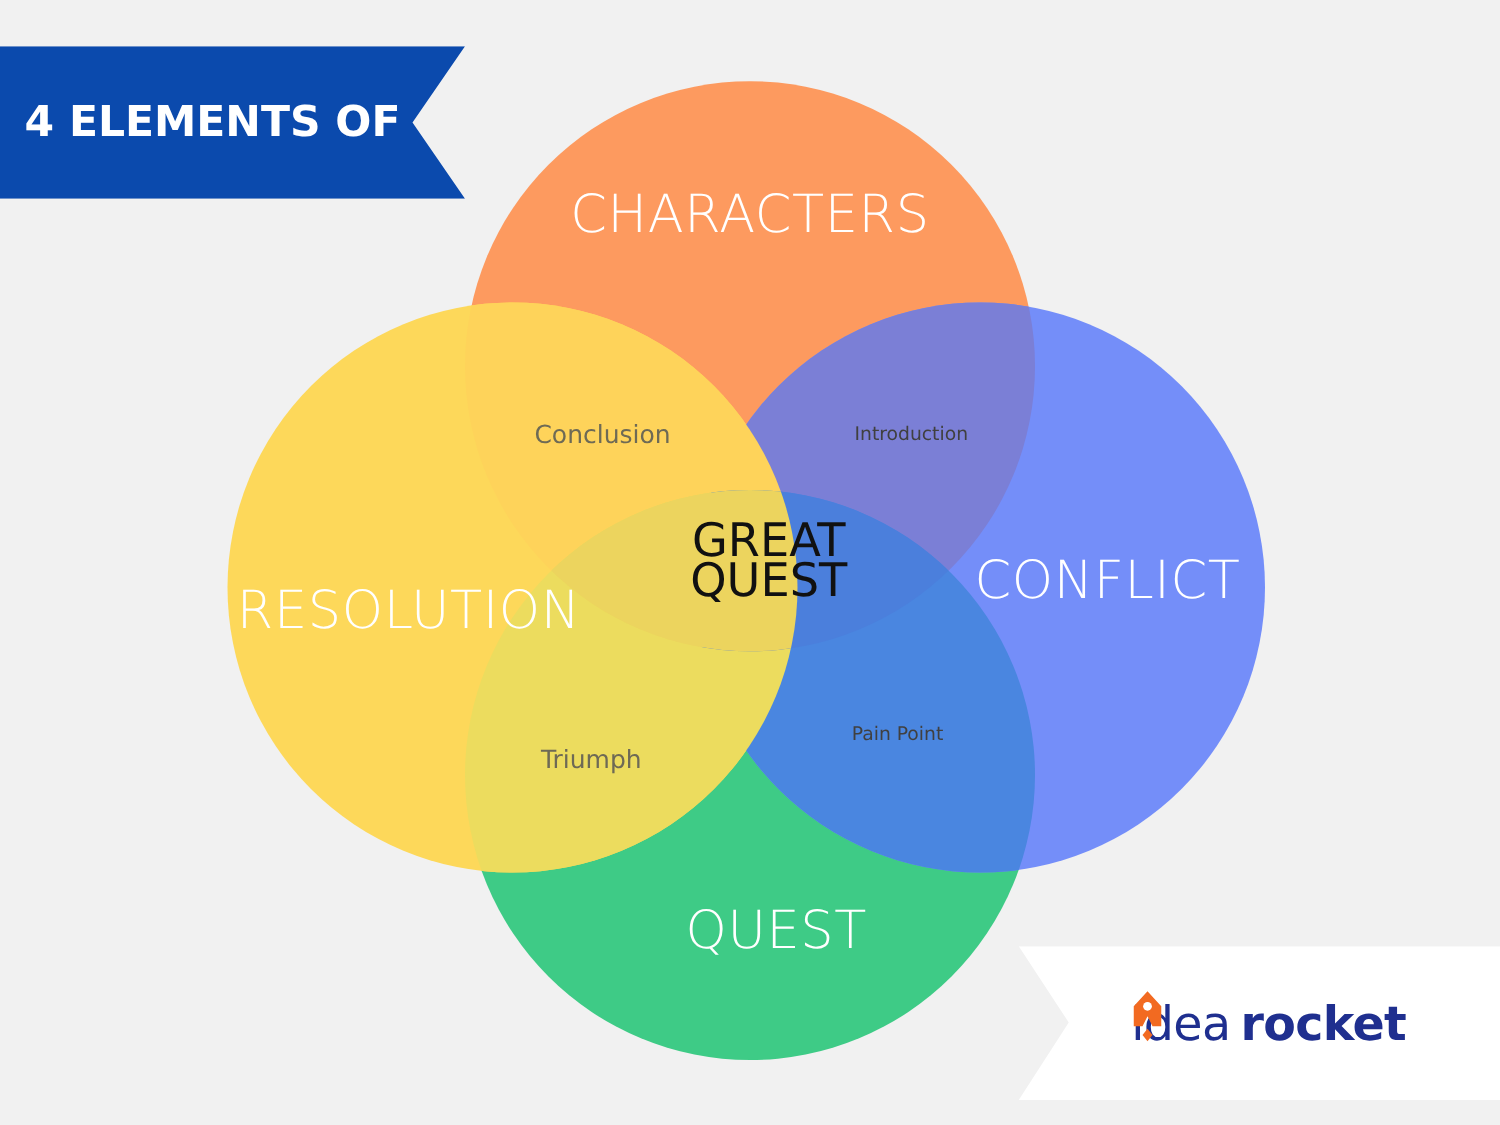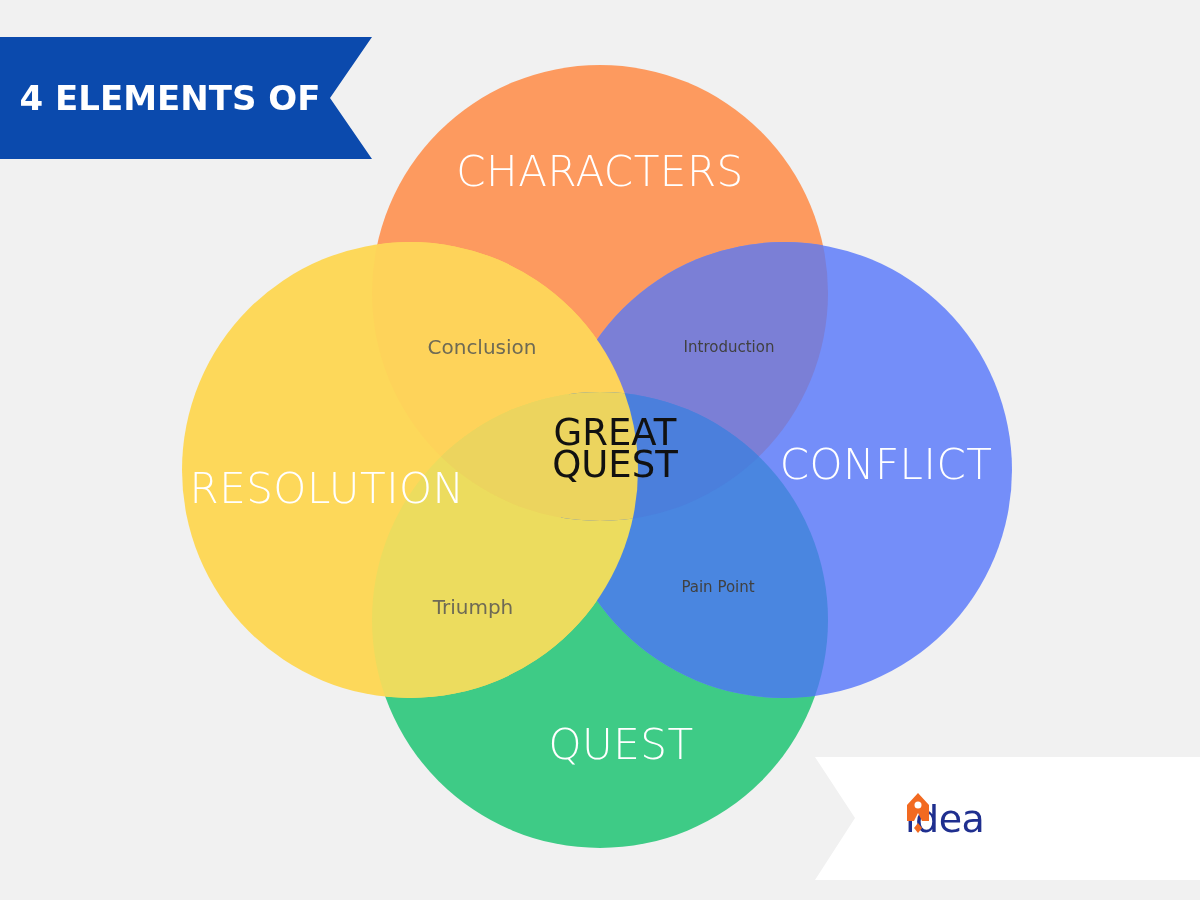--- a/index.html
+++ b/index.html
@@ -134,14 +134,15 @@
   </svg>
   <div class="logo">
     <span class="idea">idea</span>
     <span class="rocket-icon">
       <svg width="26" height="44" viewBox="0 0 26 44">
         <path d="M13 2 L24 14 L24 30 L17 30 L13 22 L9 30 L2 30 L2 14 Z" fill="#f26a21"></path>
         <circle cx="13" cy="14" r="3.5" fill="#ffffff"></circle>
         <path d="M13 32 L17 37 L13 42 L9 37 Z" fill="#f26a21"></path>
       </svg>
     </span>
+    <span class="rocket">rocket</span>
   </div>
 </div>
 
 </body></html>

